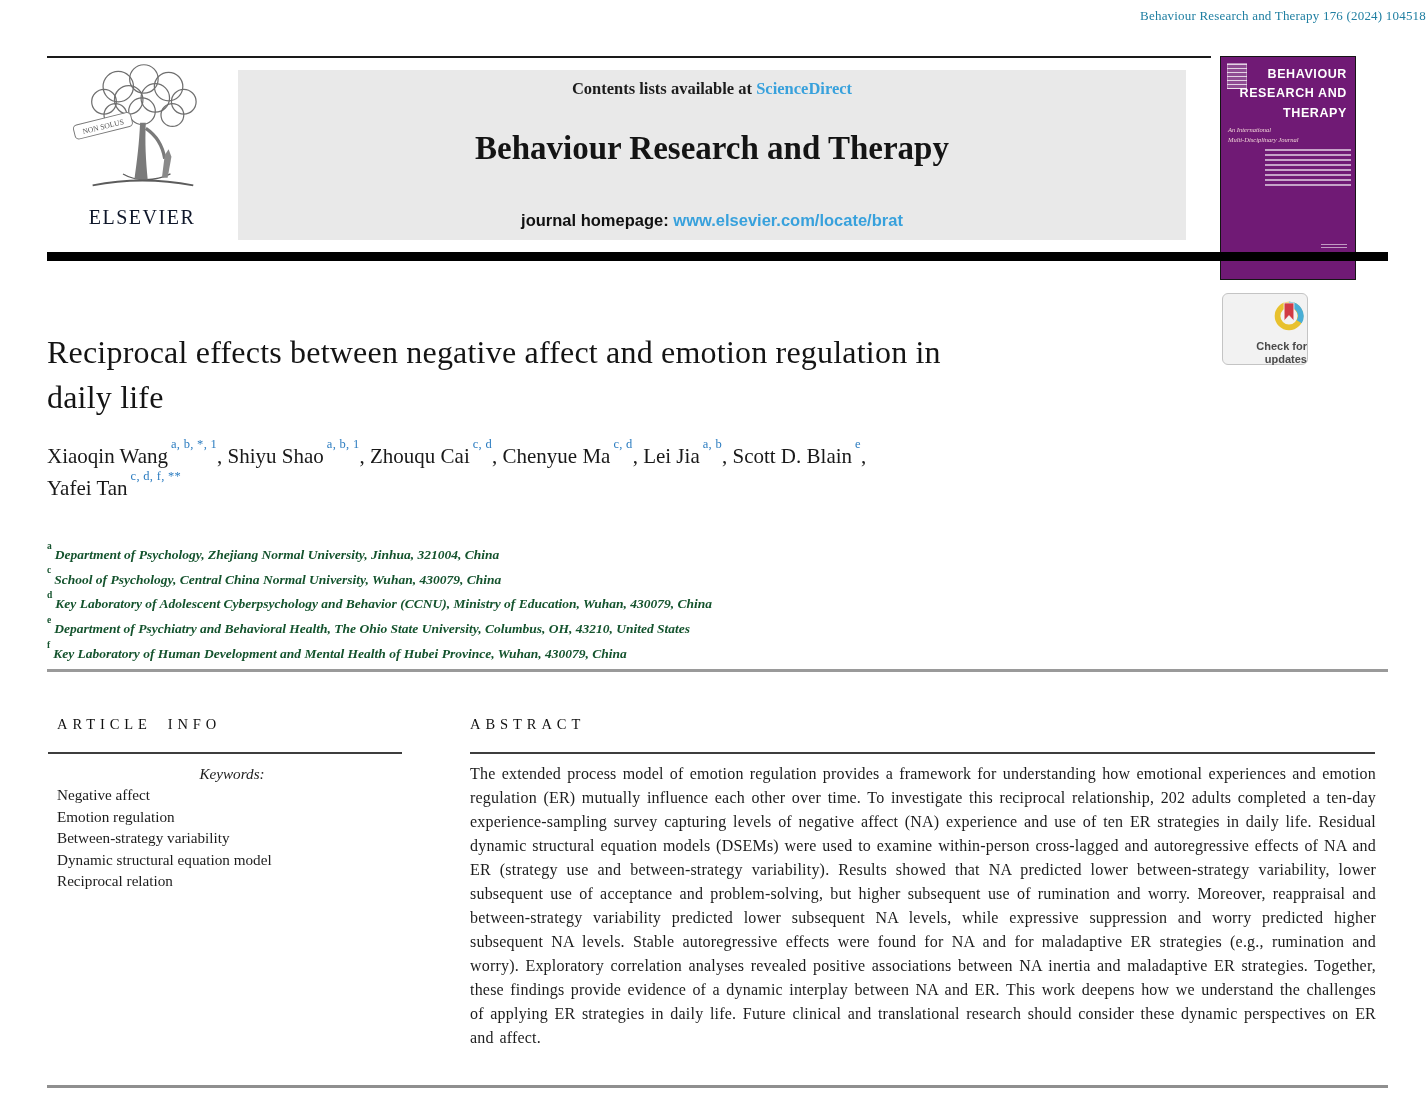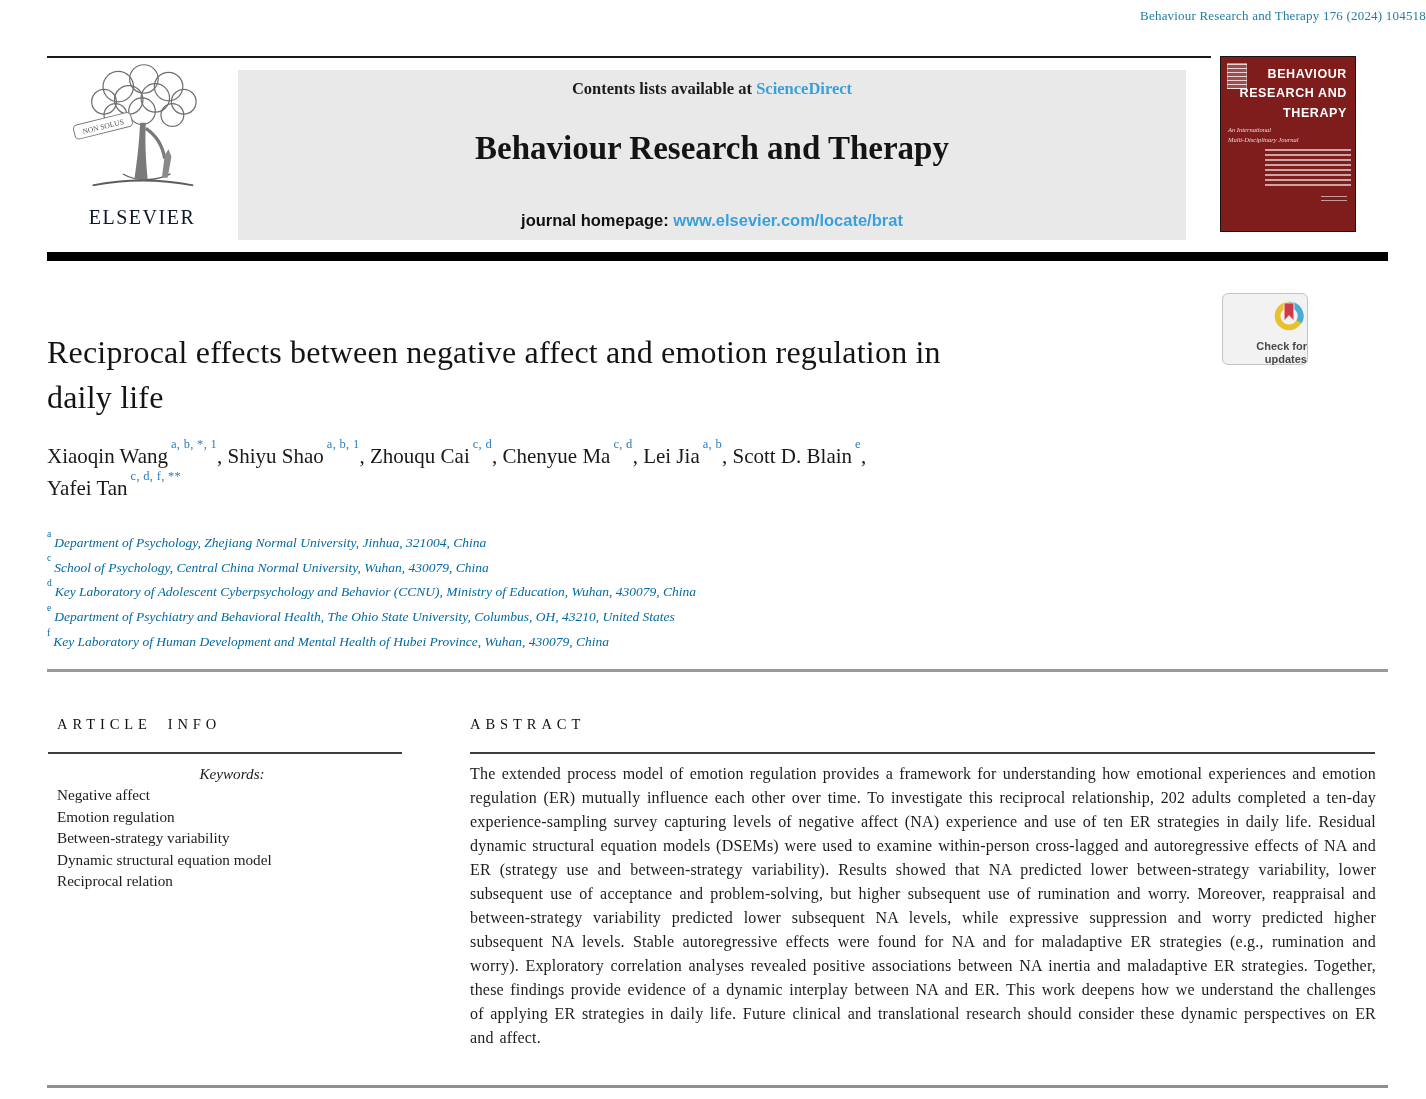--- a/index.html
+++ b/index.html
@@ -28,21 +28,21 @@
   
   .masthead{position:absolute;left:238px;top:70px;width:948px;height:170px;background:#e9e9e9;font-weight:bold;}
   .contents-line{position:absolute;top:9px;width:100%;text-align:center;font-size:16.5px;color:#1c1c1c;}
   .masthead a{text-decoration:none;cursor:pointer;}
   .link-blue{color:#38a1dc;}
   .journal-title{position:absolute;top:60px;width:100%;text-align:center;font-size:33px;color:#141414;}
   .homepage-line{position:absolute;bottom:10px;width:100%;text-align:center;
                  font-family:"Liberation Sans", sans-serif;font-size:16.5px;color:#111;}
 
   
-  .cover{position:absolute;left:1220px;top:56px;width:136px;height:176px;background:#7f1d1d;
+  .cover{position:absolute;left:1220px;top:56px;width:136px;height:224px;background:#701a75;
          border:1px solid #151515;box-sizing:border-box;cursor:pointer;}
   .cover-mark{position:absolute;left:6px;top:6px;width:18px;height:24px;
               background:rgba(255,255,255,.22);
               background-image:repeating-linear-gradient(to bottom,rgba(255,255,255,.75) 0 1.5px,transparent 1.5px 4px);
               border:1px solid rgba(255,255,255,.35);}
   .cover-title{position:absolute;right:8px;top:8px;text-align:right;color:#ffffff;
                font-family:"Liberation Sans", sans-serif;font-weight:bold;font-size:12.5px;
                line-height:1.55;letter-spacing:.6px;}
   .cover-subtitle{position:absolute;left:7px;top:68px;color:#f1d4d8;font-style:italic;
                   font-size:6.5px;line-height:1.5;}
@@ -57,22 +57,22 @@
   .badge{position:absolute;left:1222px;top:293px;width:84px;height:70px;background:#f2f2f2;
          border:1px solid #c4c4c4;border-radius:6px;text-align:right;cursor:pointer;
          font-family:"Liberation Sans", sans-serif;}
   .badge-text{font-size:11px;line-height:1.2;color:#4a4a4a;font-weight:600;margin-top:1px;}
 
   
   .title{position:absolute;left:47px;top:330px;width:1110px;margin:0;font-weight:400;
          font-size:32px;line-height:1.42;color:#141414;letter-spacing:.2px;}
   .authors{position:absolute;left:47px;top:441px;width:1160px;font-size:21px;color:#191919;line-height:1.52;}
   .au-sup{font-size:12.5px;color:#2b7cc0;position:relative;top:-.55em;margin-left:3px;letter-spacing:.3px;}
-  .affils{position:absolute;left:47px;top:528px;width:1130px;font-size:13.5px;font-style:italic;
-          color:#0369a1;line-height:21.2px;}
+  .affils{position:absolute;left:47px;top:540px;width:1130px;font-size:13.5px;font-style:italic;
+          color:#14532d;line-height:21.2px;font-weight:bold;}
   .af-sup{font-style:normal;font-size:9.5px;position:relative;top:-.45em;margin-right:3px;}
 
   
   .col-heading{position:absolute;top:716px;font-size:14.5px;color:#111;
                letter-spacing:.34em;word-spacing:.5em;}
   .col-heading.left{left:57px;}
   .col-heading.right{left:470px;}
   .keywords{position:absolute;left:57px;top:763px;width:350px;font-size:15.2px;line-height:21.4px;color:#1c1c1c;}
   .kw-label{font-style:italic;text-align:center;}
   .abstract{position:absolute;left:470px;top:762px;width:906px;margin:0;

